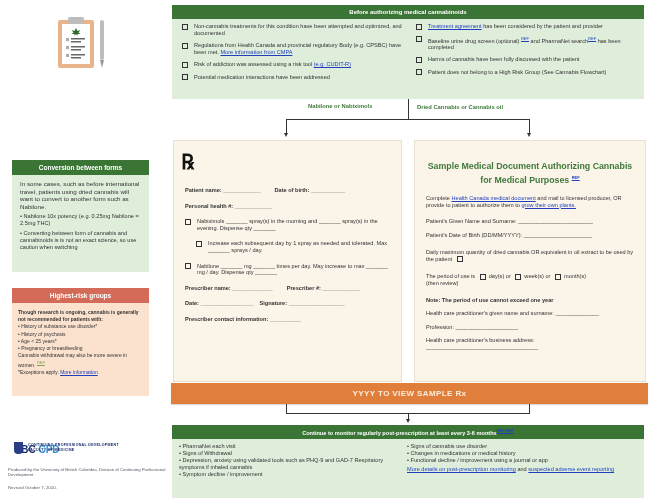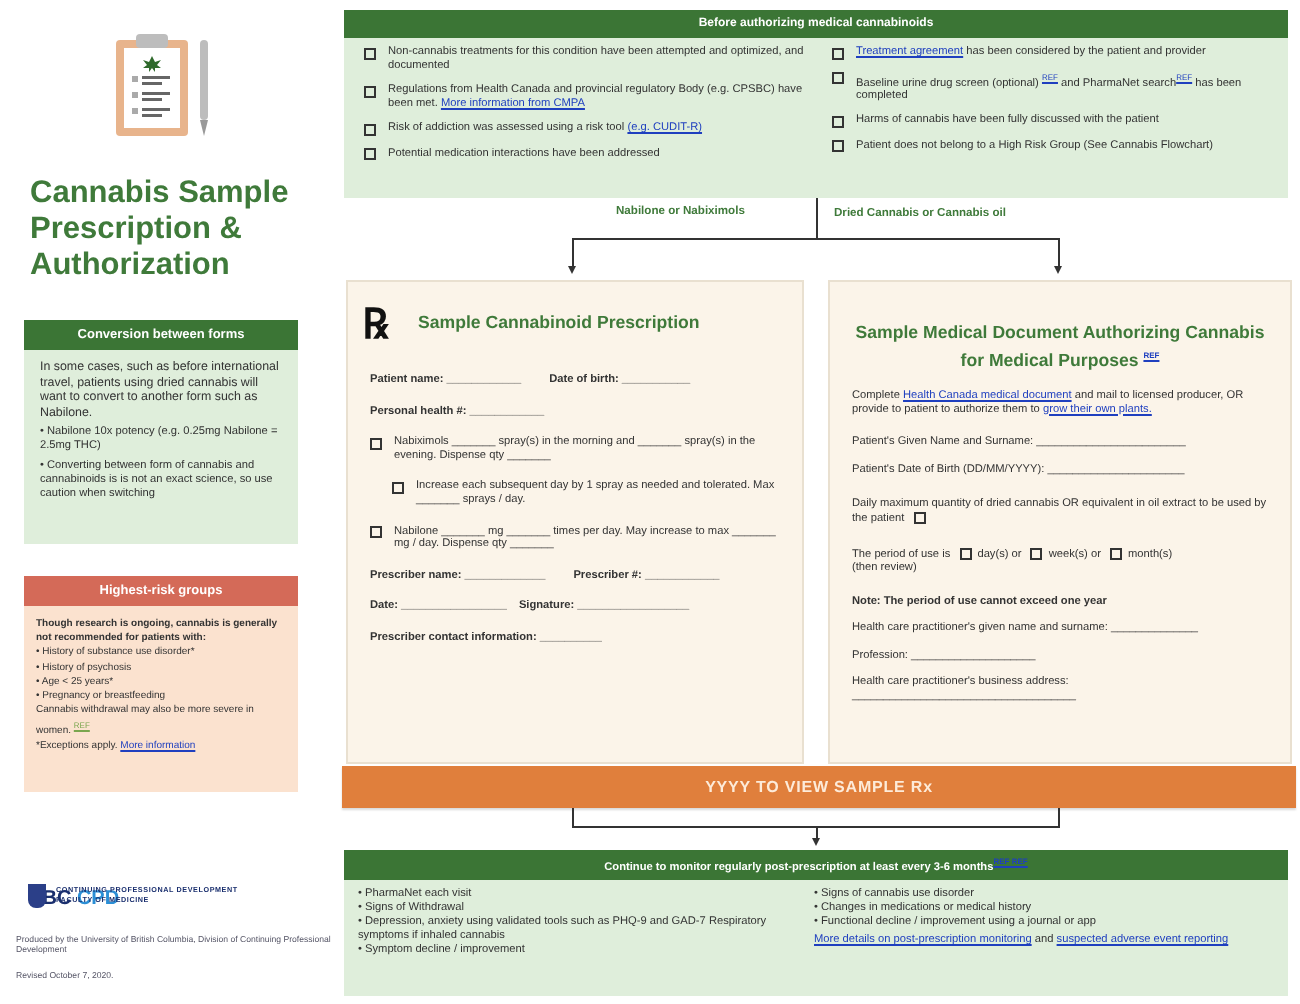--- a/index.html
+++ b/index.html
@@ -83,21 +83,20 @@
       <rect x="19" y="27" width="10" height="1.5" fill="#666"></rect>
     <rect x="14" y="32" width="3" height="3" fill="#aaa"></rect>
       <rect x="19" y="32" width="14" height="1.5" fill="#666"></rect>
       <rect x="19" y="35" width="10" height="1.5" fill="#666"></rect>
     <rect x="14" y="40" width="3" height="3" fill="#aaa"></rect>
       <rect x="19" y="40" width="14" height="1.5" fill="#666"></rect>
       <rect x="19" y="43" width="10" height="1.5" fill="#666"></rect>
     <rect x="48" y="6" width="4" height="40" rx="2" fill="#bdbdbd"></rect>
     <path d="M48 46 L50 54 L52 46z" fill="#999"></path>
   </svg>
-  <div class="main-title">Cannabis Sample Prescription &amp; Authorization</div>
 
   <div class="conv-box">
     <div class="conv-head">Conversion between forms</div>
     <div class="conv-body">
       <p>In some cases, such as before international travel, patients using dried cannabis will want to convert to another form such as Nabilone.</p>
       <p class="b">• Nabilone 10x potency (e.g. 0.25mg Nabilone = 2.5mg THC)</p>
       <p class="b">• Converting between form of cannabis and cannabinoids is is not an exact science, so use caution when switching</p>
     </div>
   </div>
 
@@ -173,21 +172,20 @@
 <div class="line" style="left:286px; top:119px; width:1px; height:14px;"></div>
 <div class="line" style="left:529px; top:119px; width:1px; height:14px;"></div>
 <div class="arrow-down" style="left:284px; top:133px;"></div>
 <div class="arrow-down" style="left:527px; top:133px;"></div>
 <div class="flow-label" style="left:308px; top:103px;">Nabilone or Nabiximols</div>
 <div class="flow-label" style="left:417px; top:104px;">Dried Cannabis or Cannabis oil</div>
 
 <div class="card rx-card">
   <div class="rx-title-row">
     <span class="rx-symbol">℞</span>
-    <span class="rx-title">Sample Cannabinoid Prescription</span>
   </div>
   <div class="rx-body">
     <div class="row bold" style="display:flex; gap:14px; margin-top:4px;">
       <span>Patient name: ____________</span>
       <span>Date of birth: ___________</span>
     </div>
     <div class="row bold">Personal health #: ____________</div>
     <div class="rx-check">
       <span class="chk"></span>
       <span>Nabiximols _______ spray(s) in the morning and _______ spray(s) in the evening. Dispense qty _______</span>

